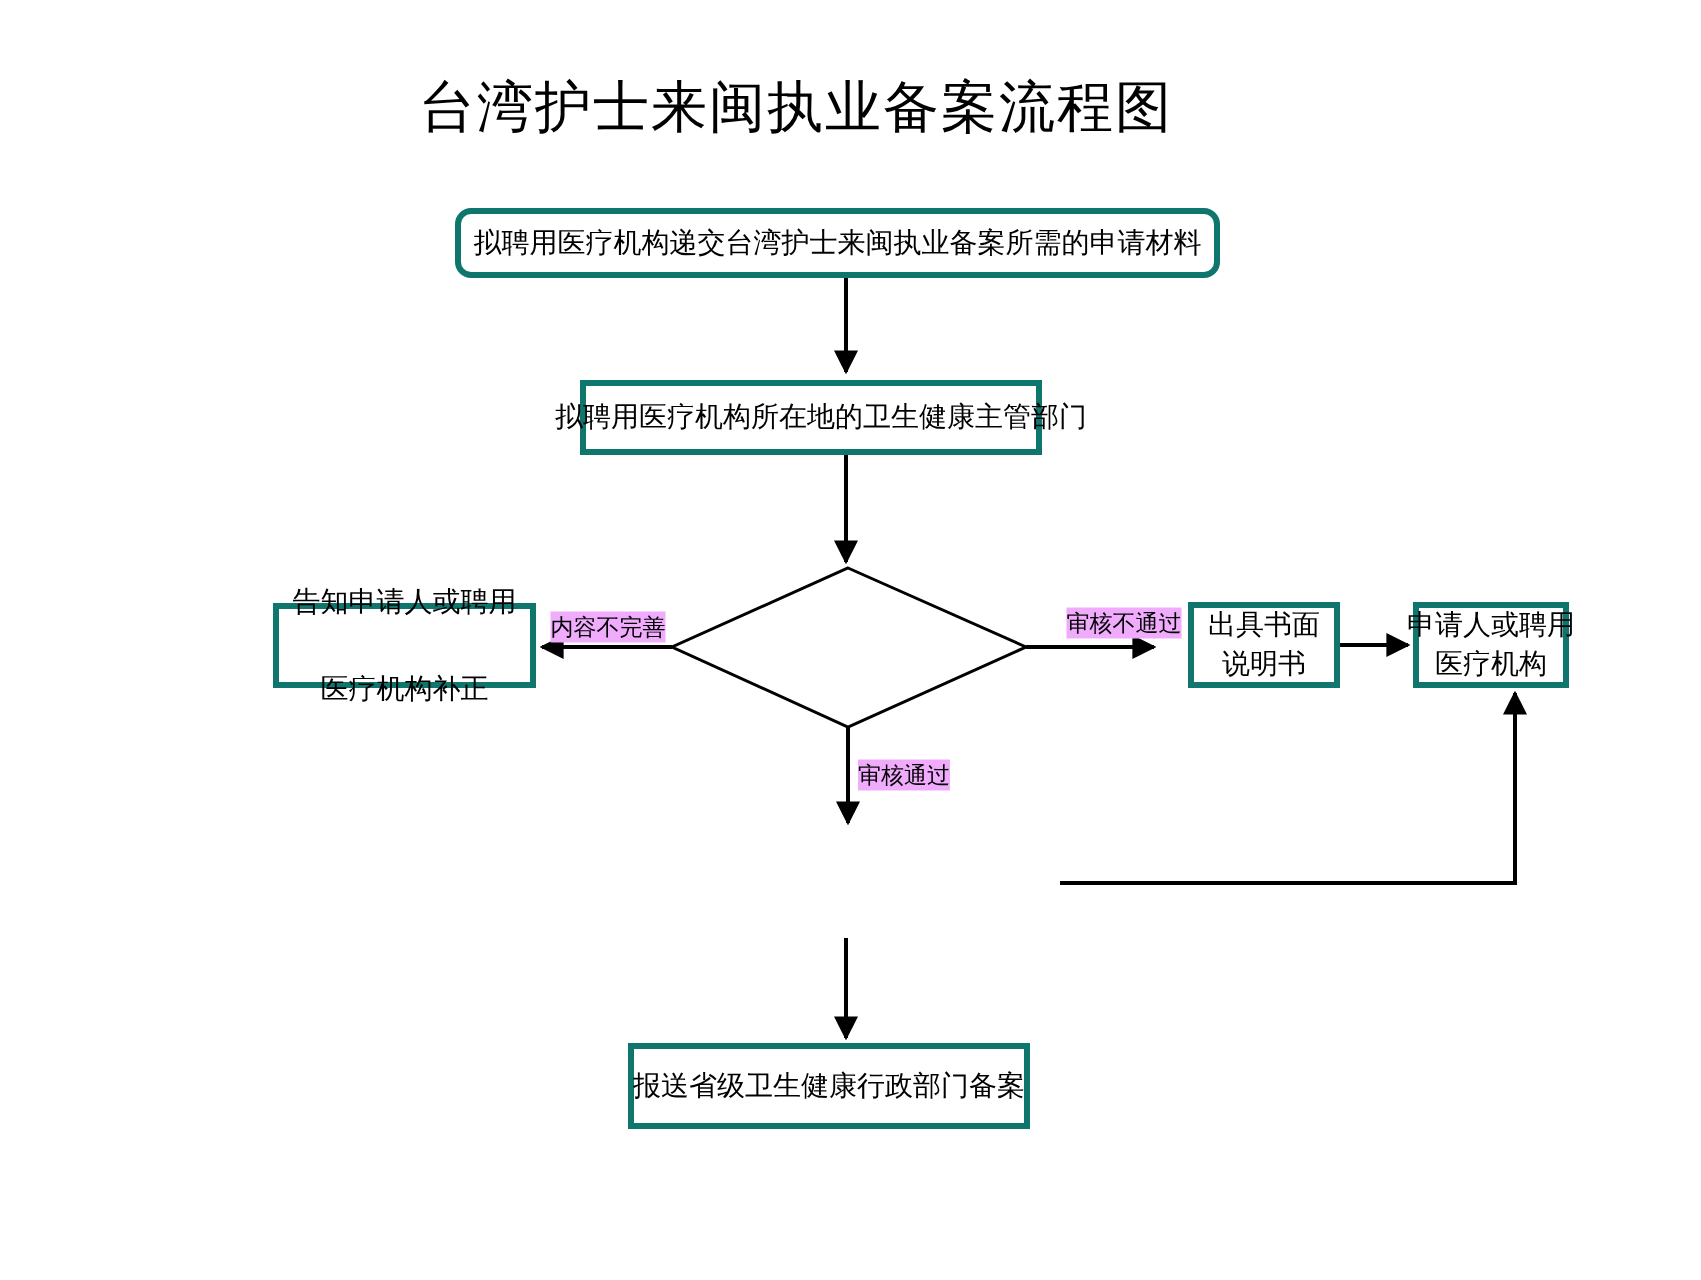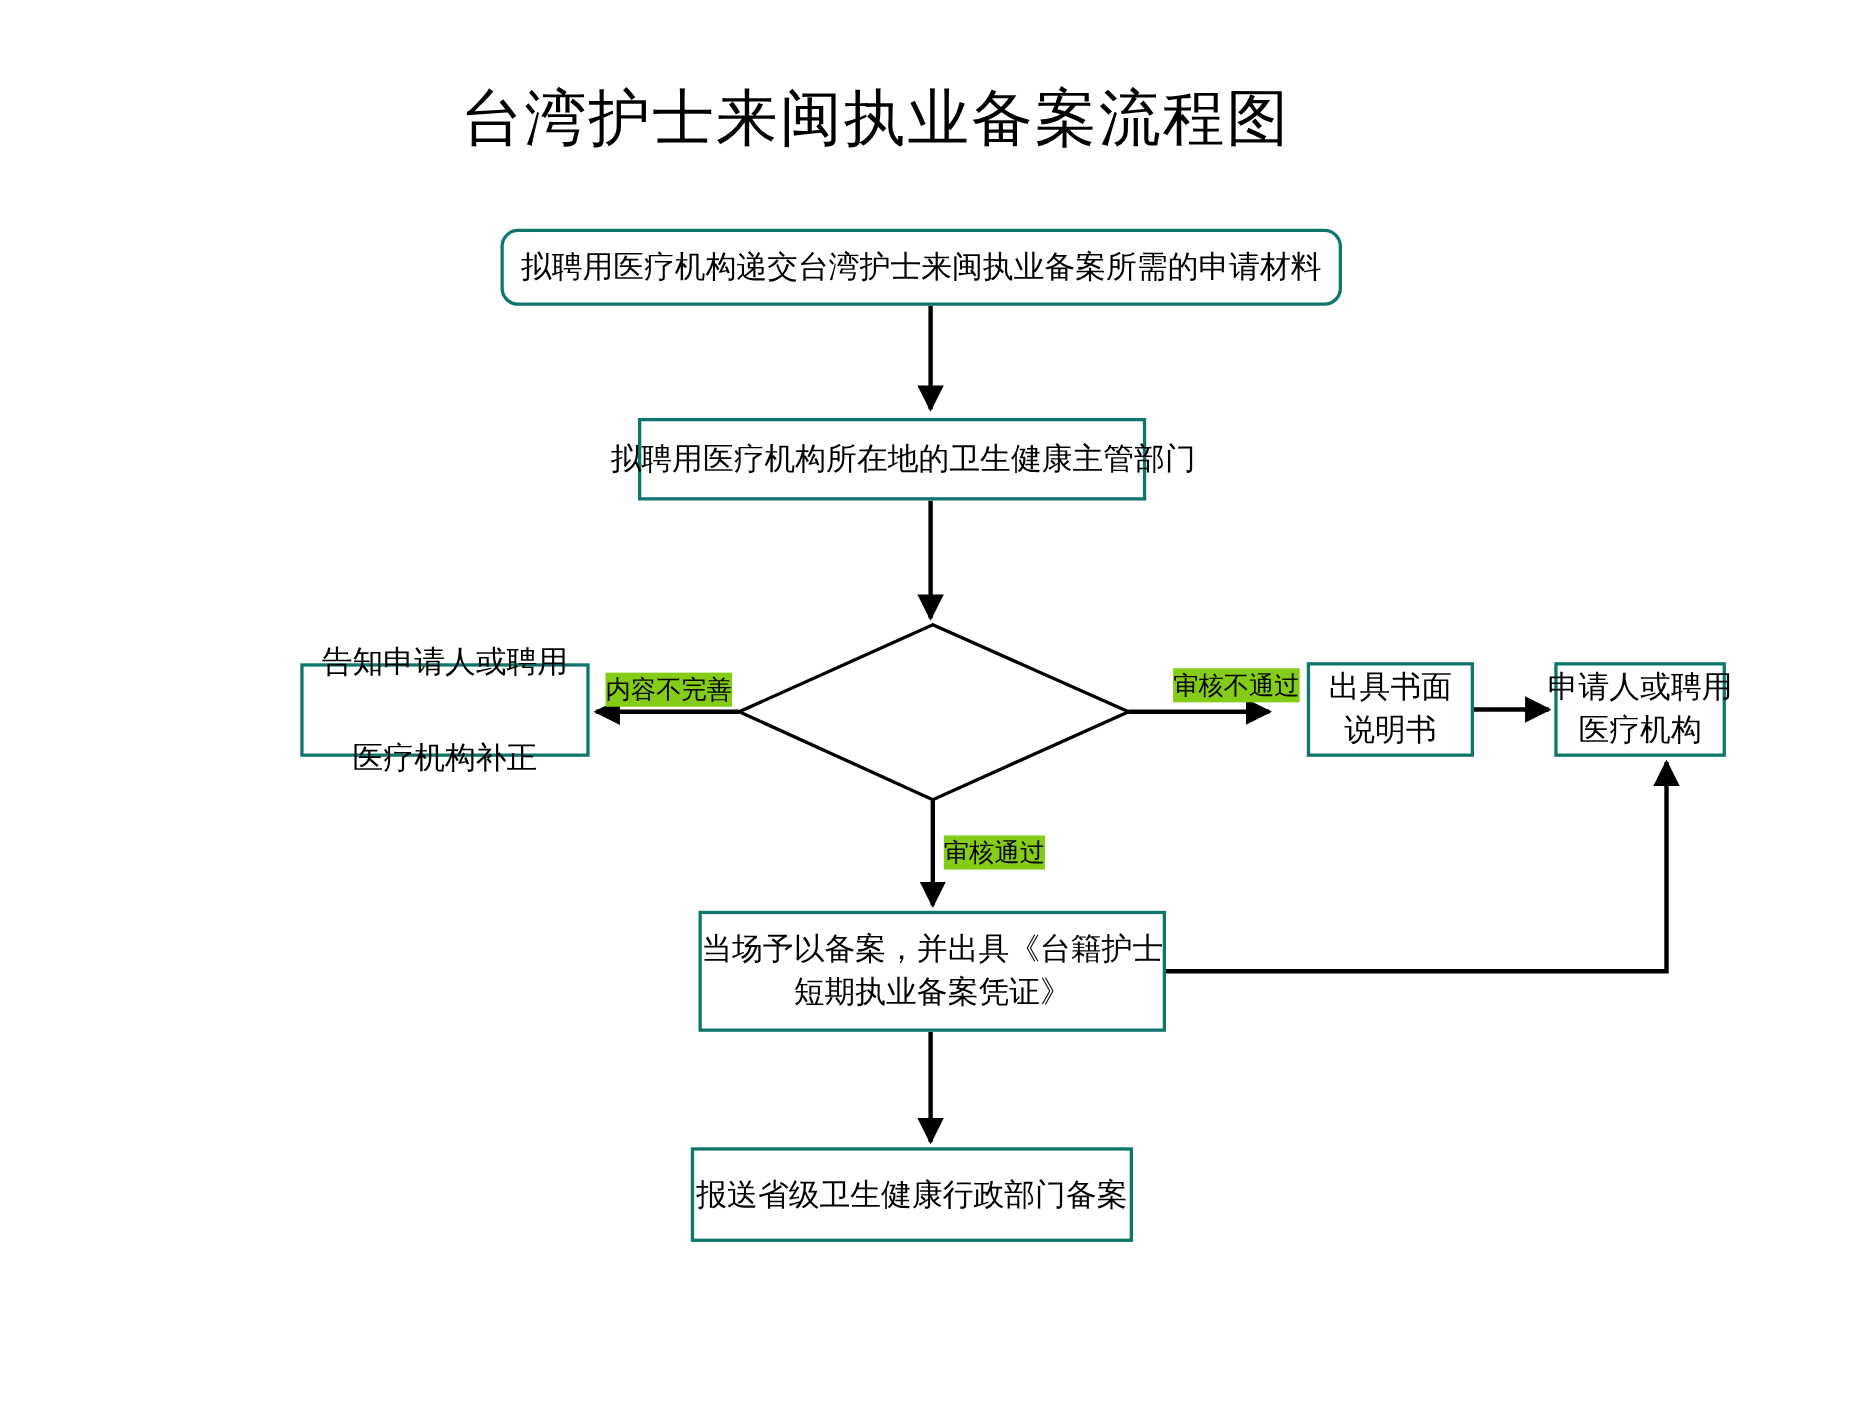--- a/index.html
+++ b/index.html
@@ -32,21 +32,21 @@
     font-family: "Liberation Serif", "DejaVu Serif", serif;
     font-weight: normal;
     font-size: 56px;
     letter-spacing: 2px;
     white-space: nowrap;
     text-align: right;
   }
   .node {
     position: absolute;
     box-sizing: border-box;
-    border: 3px solid #0f766e;
+    border: 6px solid #0f766e;
     background: #ffffff;
     display: flex;
     flex-direction: column;
     align-items: center;
     justify-content: center;
     text-align: center;
     font-size: 28px;
     line-height: 1.38;
     white-space: nowrap;
   }
@@ -62,21 +62,21 @@
     left: 848px;
     top: 647px;
     transform: translate(-50%, -50%);
     font-size: 28px;
     white-space: nowrap;
   }
   .edge-label {
     position: absolute;
     font-size: 23px;
     white-space: nowrap;
-    background: #84cc16;
+    background: #f0abfc;
   }
   .lbl-incomplete { left: 608px;  top: 627px; transform: translate(-50%, -50%); }
   .lbl-reject     { left: 1085px; top: 623px; transform: translate(-50%, -50%); margin-left: 39px; }
   .lbl-approve    { left: 858px;  top: 775px; transform: translateY(-50%); }
 </style>
 </head>
 <body>
 
 <div class="canvas">
 
@@ -125,24 +125,20 @@
   <div class="node n-written">
     <span>出具书面</span>
     <span>说明书</span>
   </div>
 
   <div class="node n-applicant">
     <span>申请人或聘用</span>
     <span>医疗机构</span>
   </div>
 
-  <div class="node n-record">
-    <span>当场予以备案，并出具《台籍护士</span>
-    <span>短期执业备案凭证》</span>
-  </div>
 
   <div class="node n-report">
     <span>报送省级卫生健康行政部门备案</span>
   </div>
 
   <div class="edge-label lbl-incomplete">内容不完善</div>
   <div class="edge-label lbl-reject">审核不通过</div>
   <div class="edge-label lbl-approve">审核通过</div>
 
 </div>

